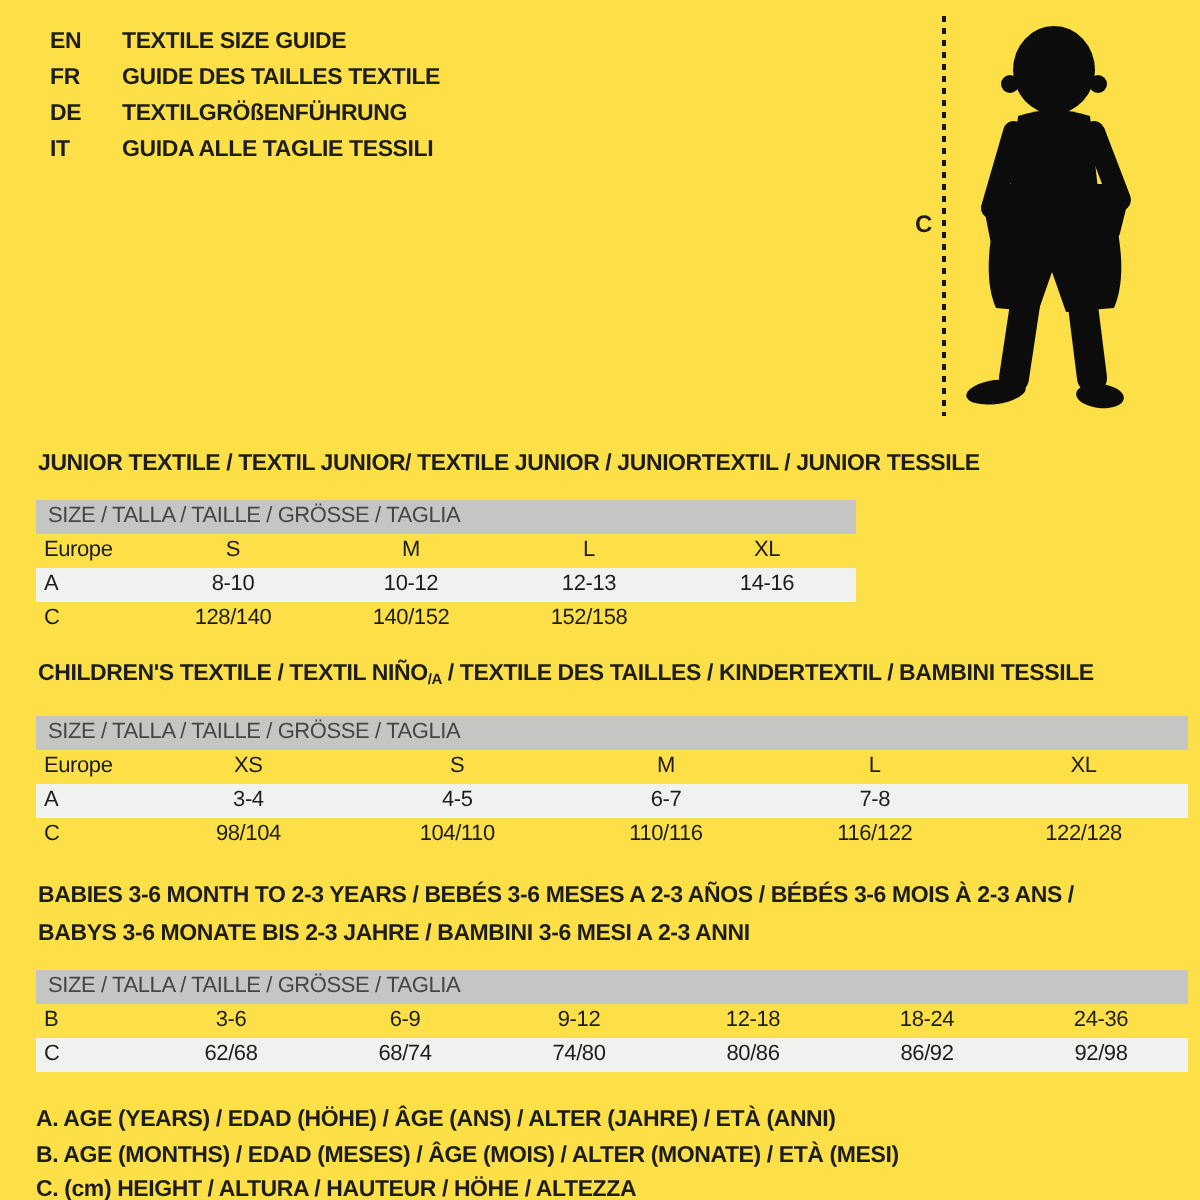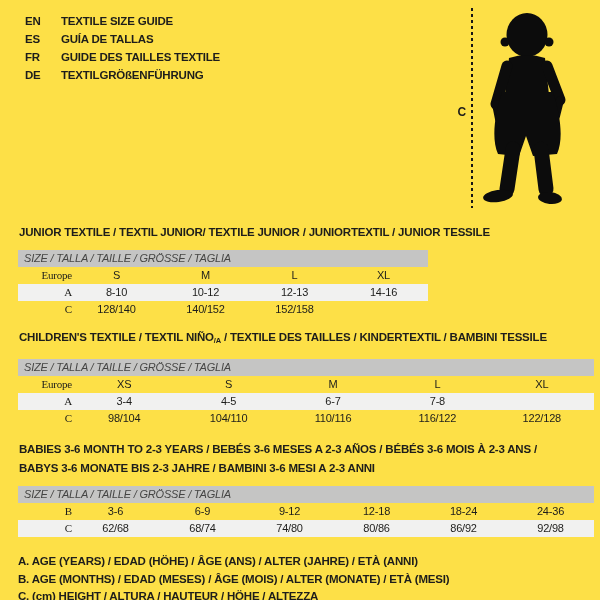--- a/index.html
+++ b/index.html
@@ -22,51 +22,51 @@
   #baby{position:absolute;left:480px;top:6px;width:114px;height:202px;}
   
   #content{position:absolute;left:18px;top:226px;width:576px;}
   .t-title{font-size:11.5px;font-weight:700;line-height:13px;margin:0 0 11px 1px;white-space:nowrap;}
   .t-title .subscript{font-size:7.5px;vertical-align:-2px;}
   .t2-title{margin-top:13px;margin-bottom:12px;}
   .t3-title{margin-top:13px;margin-bottom:8px;line-height:19px;}
   .t-grid{font-size:11px;}
   .size-bar{
     height:17px;line-height:17px;background:var(--bar,#c5c5c4);
-    color:#454544;padding-left:6px;font-weight:400;font-style:italic;
+    color:#454544;padding-left:6px;font-weight:400;
   }
   .t-row{display:grid;grid-template-columns:54px repeat(var(--n),1fr);height:17px;line-height:17px;}
   .t-row.shaded{background:var(--shade,#f1f1f0);}
-  .t-label{text-align:right;padding-left:4px;font-family:Liberation Serif, serif;}
+  .t-label{text-align:left;padding-left:4px;}
   .t-cell{text-align:center;}
   
   #notes{margin-top:16px;}
   .note{font-size:11.5px;font-weight:700;line-height:17.5px;white-space:nowrap;}
 </style>
 </head>
 <body>
 
 <div id="canvas">
 
   <div id="langs">
     <div class="lang-row">
       <span class="lang-code">EN</span>
       <span class="lang-title">TEXTILE SIZE GUIDE</span>
     </div>
     <div class="lang-row">
-      <span class="lang-code">ES</span>
-      <span class="lang-title">GUÍA DE TALLAS</span>
-    </div>
-    <div class="lang-row">
       <span class="lang-code">FR</span>
       <span class="lang-title">GUIDE DES TAILLES TEXTILE</span>
     </div>
     <div class="lang-row">
       <span class="lang-code">DE</span>
       <span class="lang-title">TEXTILGRÖßENFÜHRUNG</span>
+    </div>
+    <div class="lang-row">
+      <span class="lang-code">IT</span>
+      <span class="lang-title">GUIDA ALLE TAGLIE TESSILI</span>
     </div>
   </div>
 
   <div id="measure-line"></div>
   <div id="c-label">C</div>
   <svg id="baby" viewBox="0 0 114 202" xmlns="http://www.w3.org/2000/svg">
     <g fill="#0c0c0c" stroke="#0c0c0c">
 
       <ellipse cx="47" cy="29" rx="20.5" ry="22" stroke="none"></ellipse>
       <circle cx="25" cy="36" r="4.5" stroke="none"></circle>

